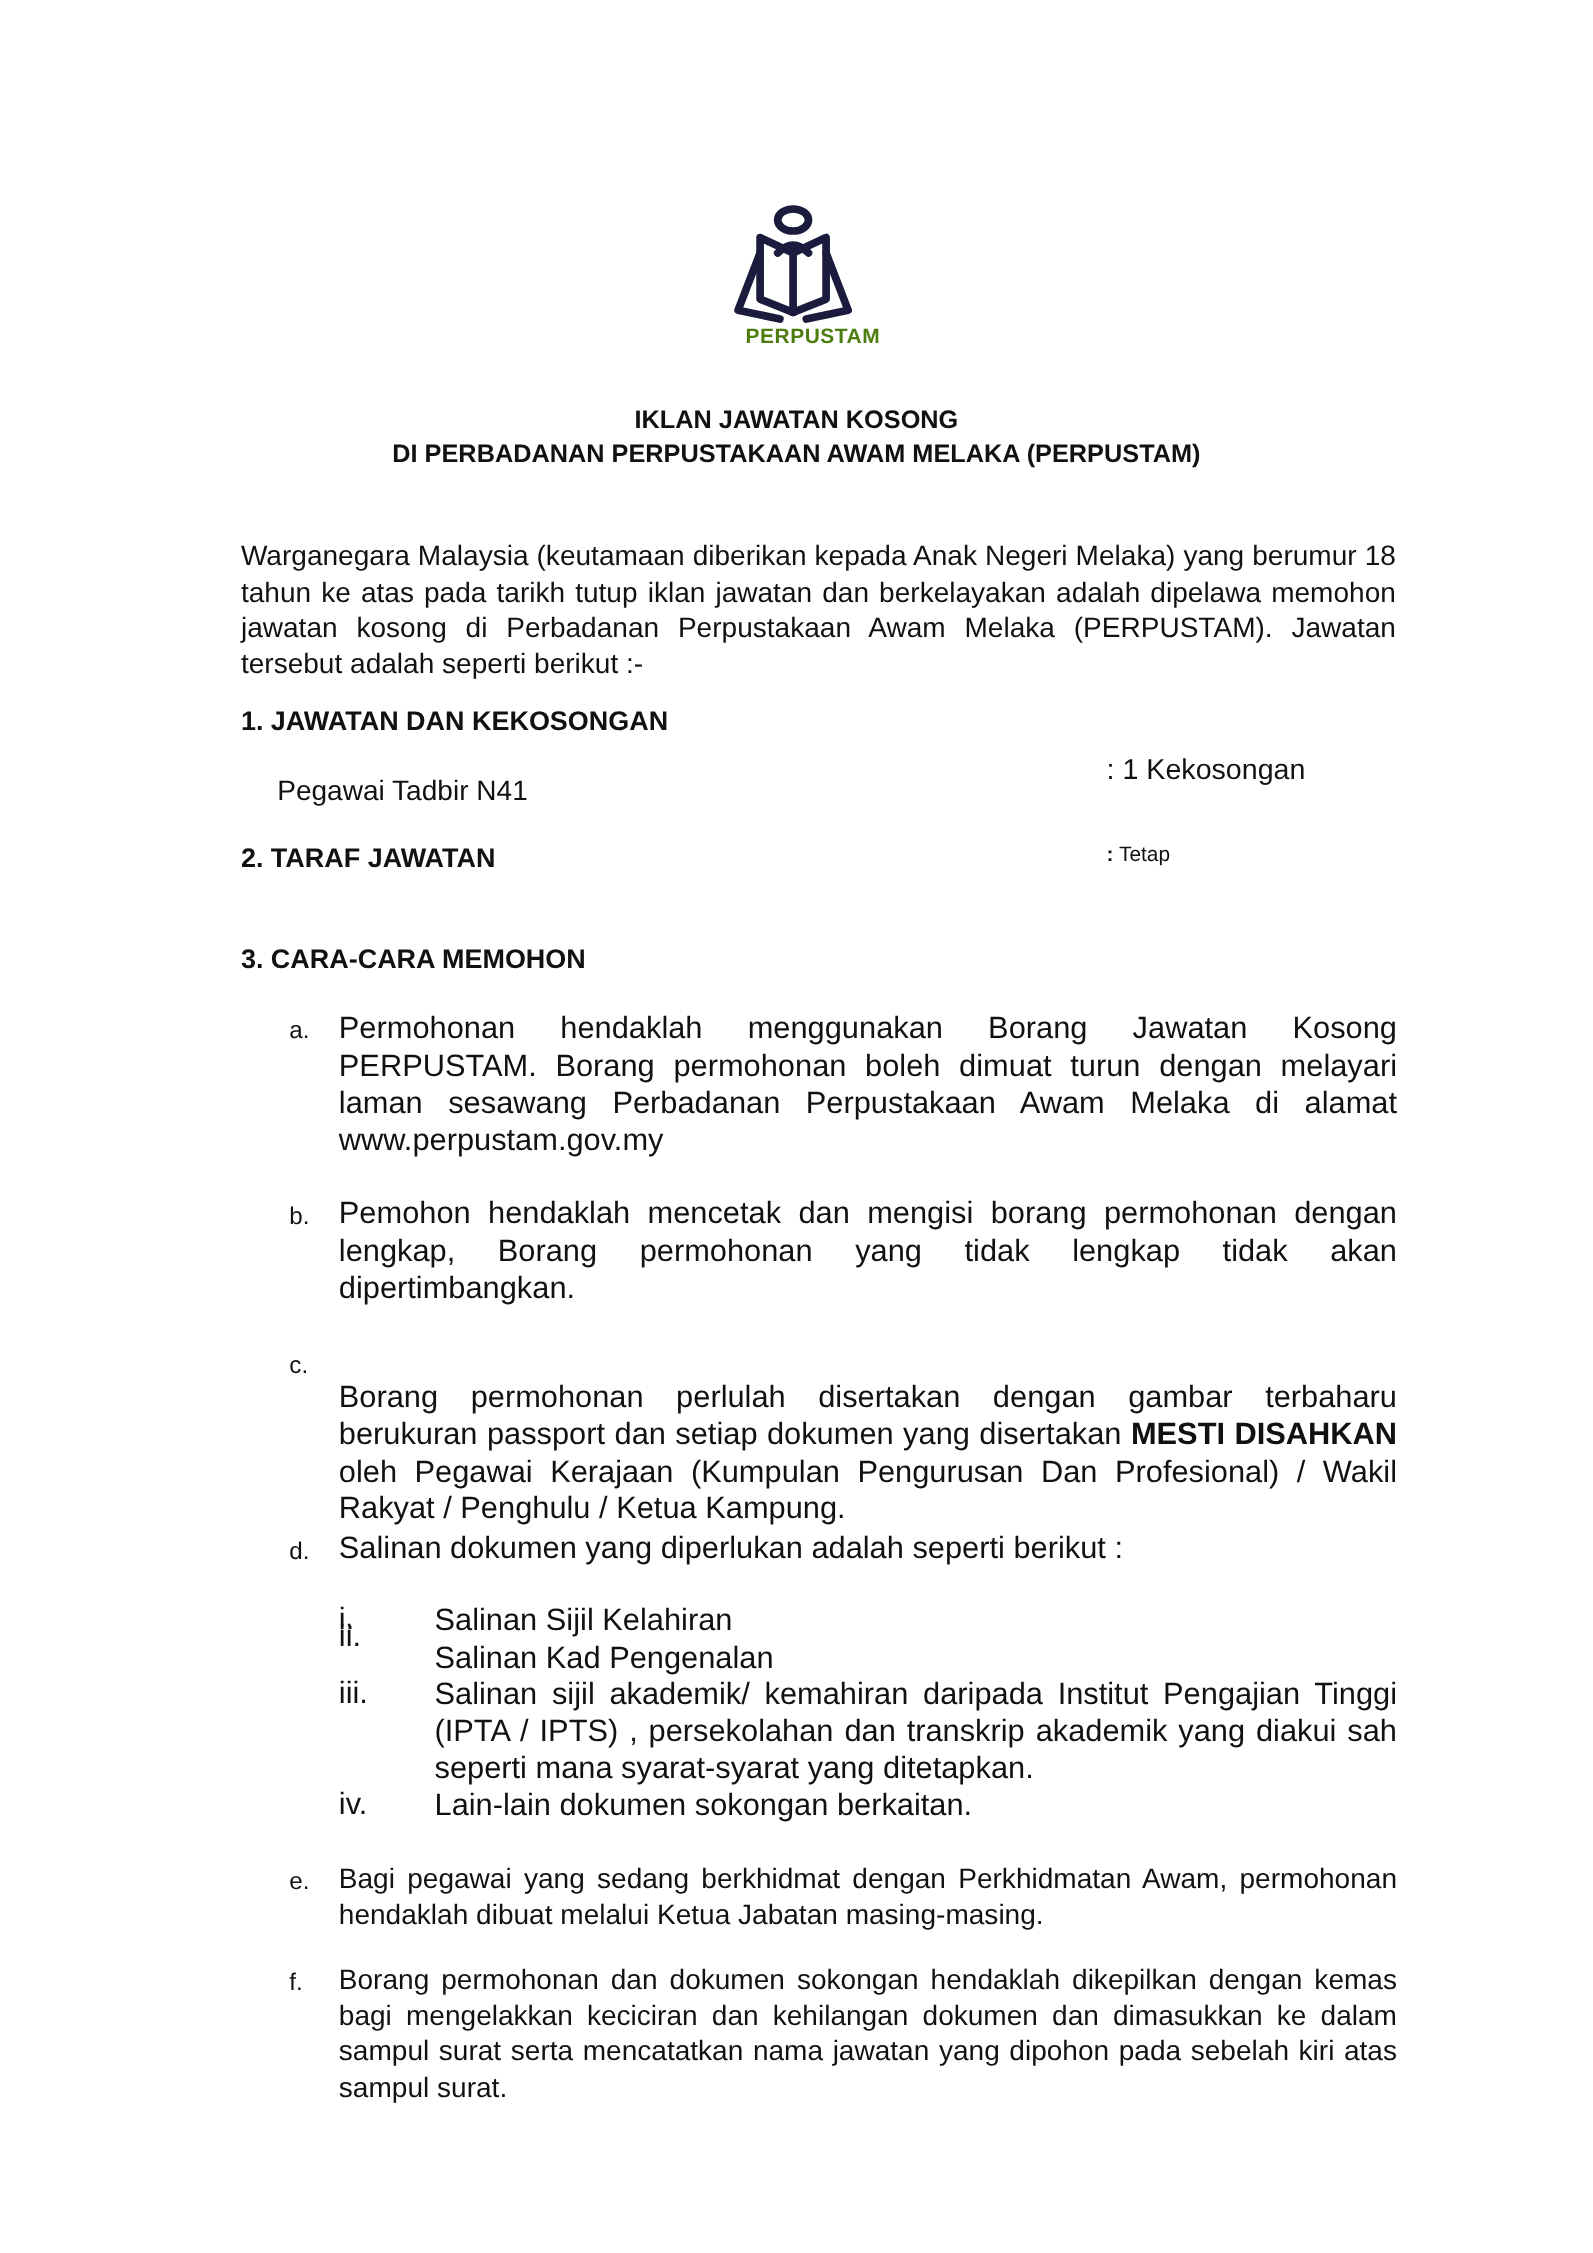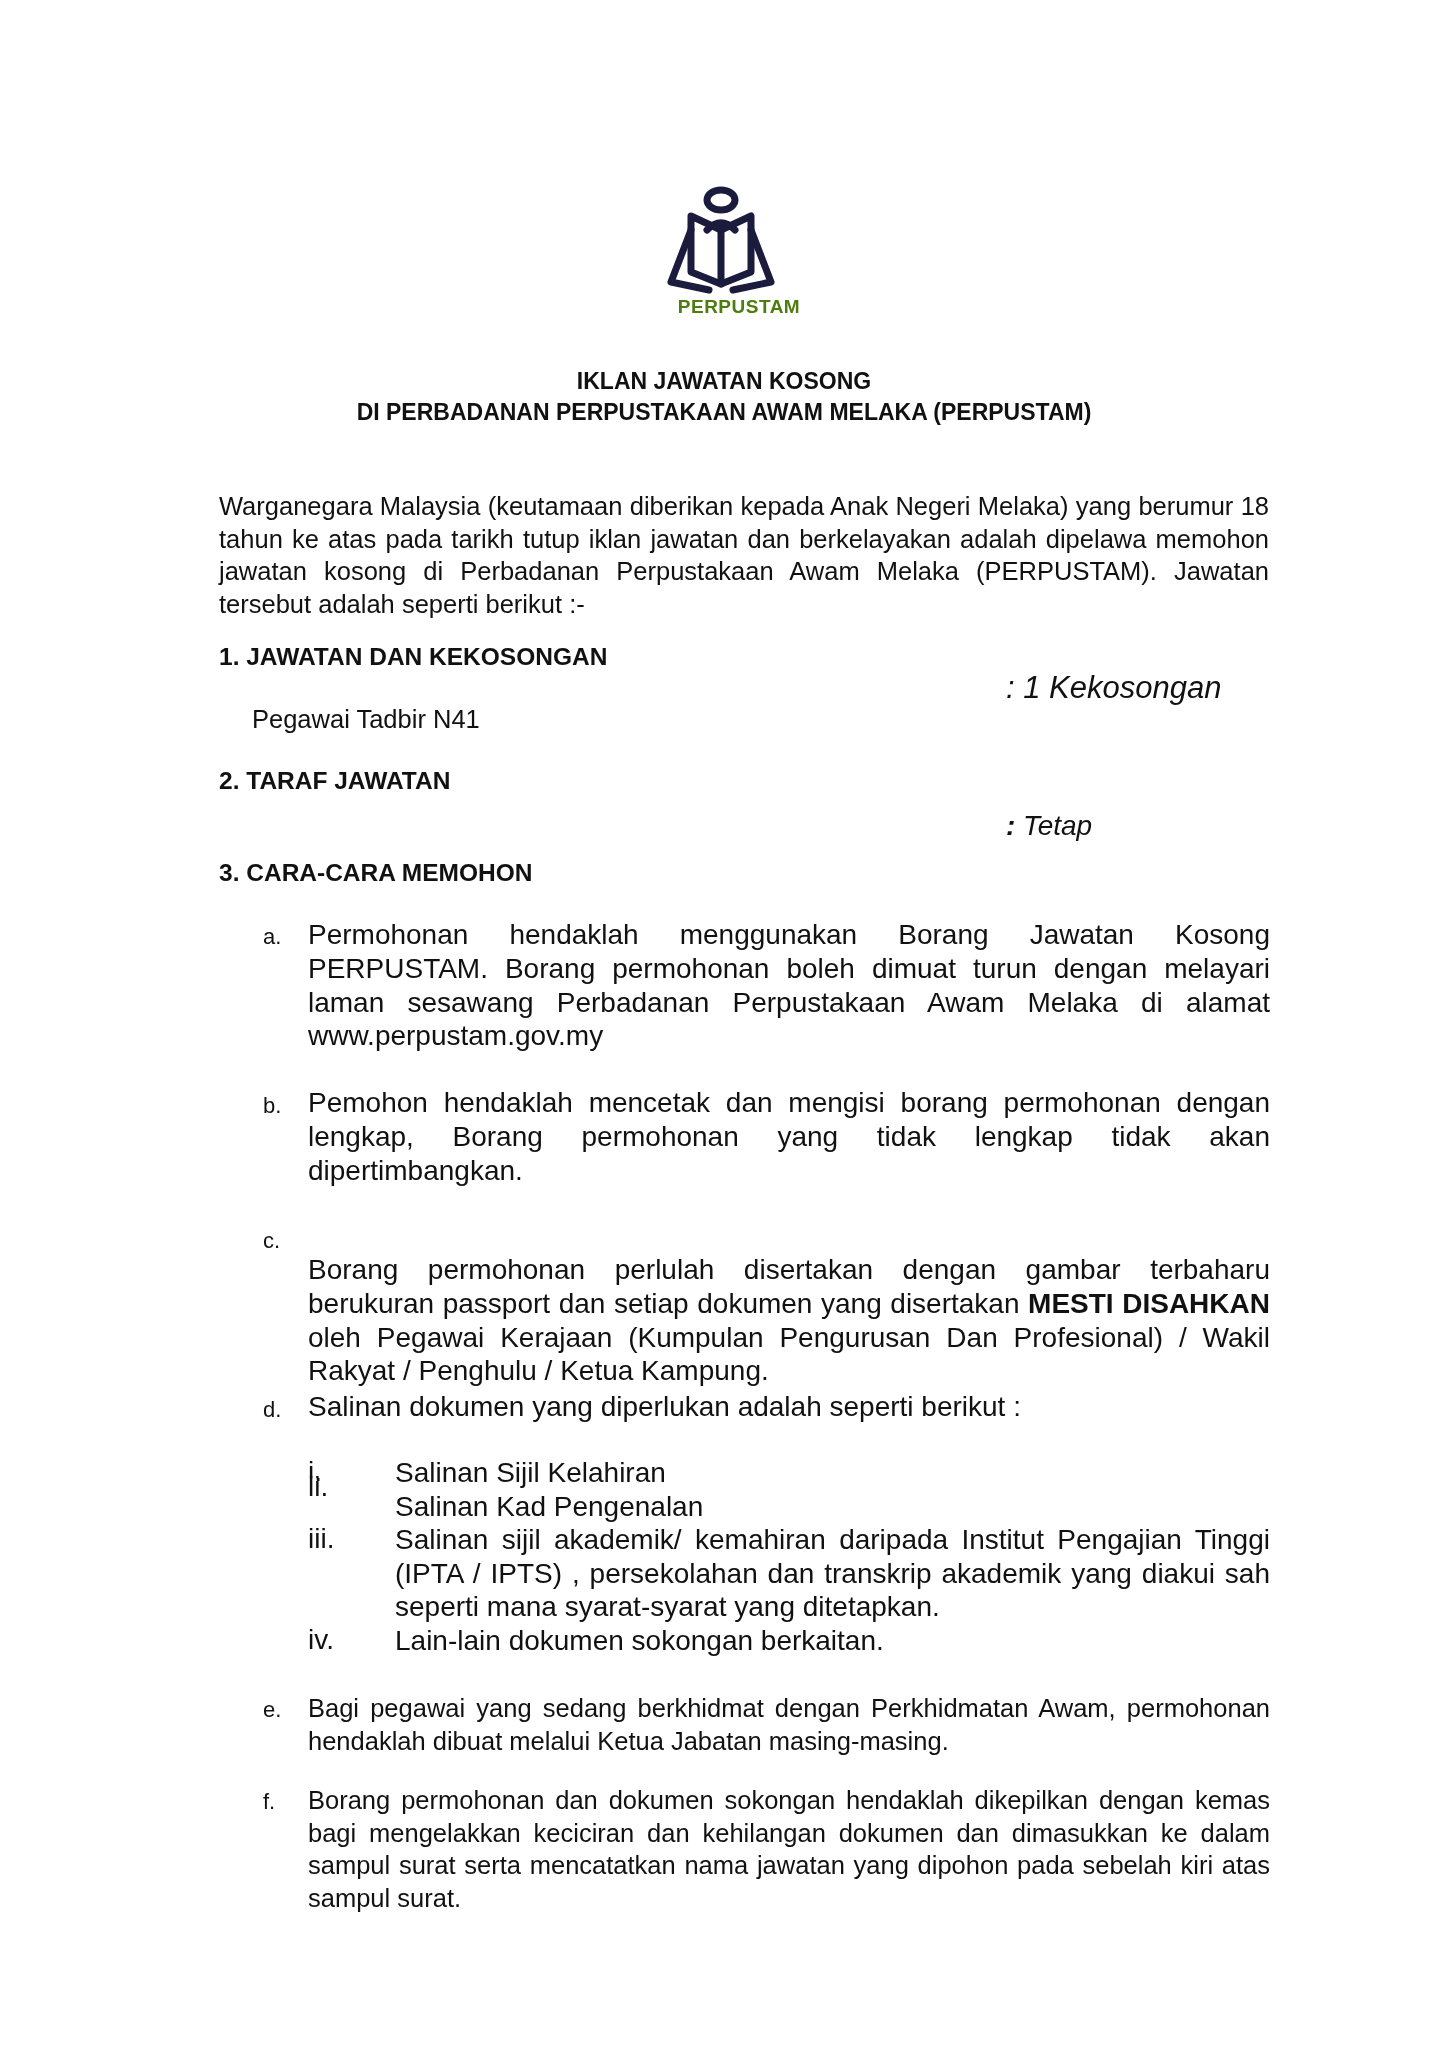--- a/index.html
+++ b/index.html
@@ -56,24 +56,24 @@
 
 <div class="title">
   <div>IKLAN JAWATAN KOSONG</div>
   <div>DI PERBADANAN PERPUSTAKAAN AWAM MELAKA (PERPUSTAM)</div>
 </div>
 
 <div class="para" style="top:490px;">Warganegara Malaysia (keutamaan diberikan kepada Anak Negeri Melaka) yang berumur 18 tahun ke atas pada tarikh tutup iklan jawatan dan berkelayakan adalah dipelawa memohon jawatan kosong di Perbadanan Perpustakaan Awam Melaka (PERPUSTAM). Jawatan tersebut adalah seperti berikut :-</div>
 
 <div class="abs heading" style="left:219px; top:643px;">1. JAWATAN DAN KEKOSONGAN</div>
 <div class="abs" style="left:252px; top:705px; font-size:25.5px;">Pegawai Tadbir N41</div>
-<div class="abs" style="left:1006px; top:670px; font-size:31px;font-style:italic;">: 1 Kekosongan</div>
+<div class="abs" style="left:1006px; top:684px; font-size:26px;">: 1 Kekosongan</div>
 
 <div class="abs heading" style="left:219px; top:767px;">2. TARAF JAWATAN</div>
-<div class="abs" style="left:1006px; top:810px; font-size:28px;font-style:italic;"><b class="bold">:</b><span> Tetap</span></div>
+<div class="abs" style="left:1006px; top:767px; font-size:19px;"><b class="bold">:</b><span> Tetap</span></div>
 
 <div class="abs heading" style="left:219px; top:859px;">3. CARA-CARA MEMOHON</div>
 
 <div class="item-marker" style="left:263px; top:924px;">a.</div>
 <div class="item-body" style="top:918px;">Permohonan hendaklah menggunakan Borang Jawatan Kosong PERPUSTAM. Borang permohonan boleh dimuat turun dengan melayari laman sesawang Perbadanan Perpustakaan Awam Melaka di alamat www.perpustam.gov.my</div>
 
 <div class="item-marker" style="left:263px; top:1093px;">b.</div>
 <div class="item-body" style="top:1086px;">Pemohon hendaklah mencetak dan mengisi borang permohonan dengan lengkap, Borang permohonan yang tidak lengkap tidak akan dipertimbangkan.</div>
 
 <div class="item-marker" style="left:263px; top:1228px;">c.</div>

